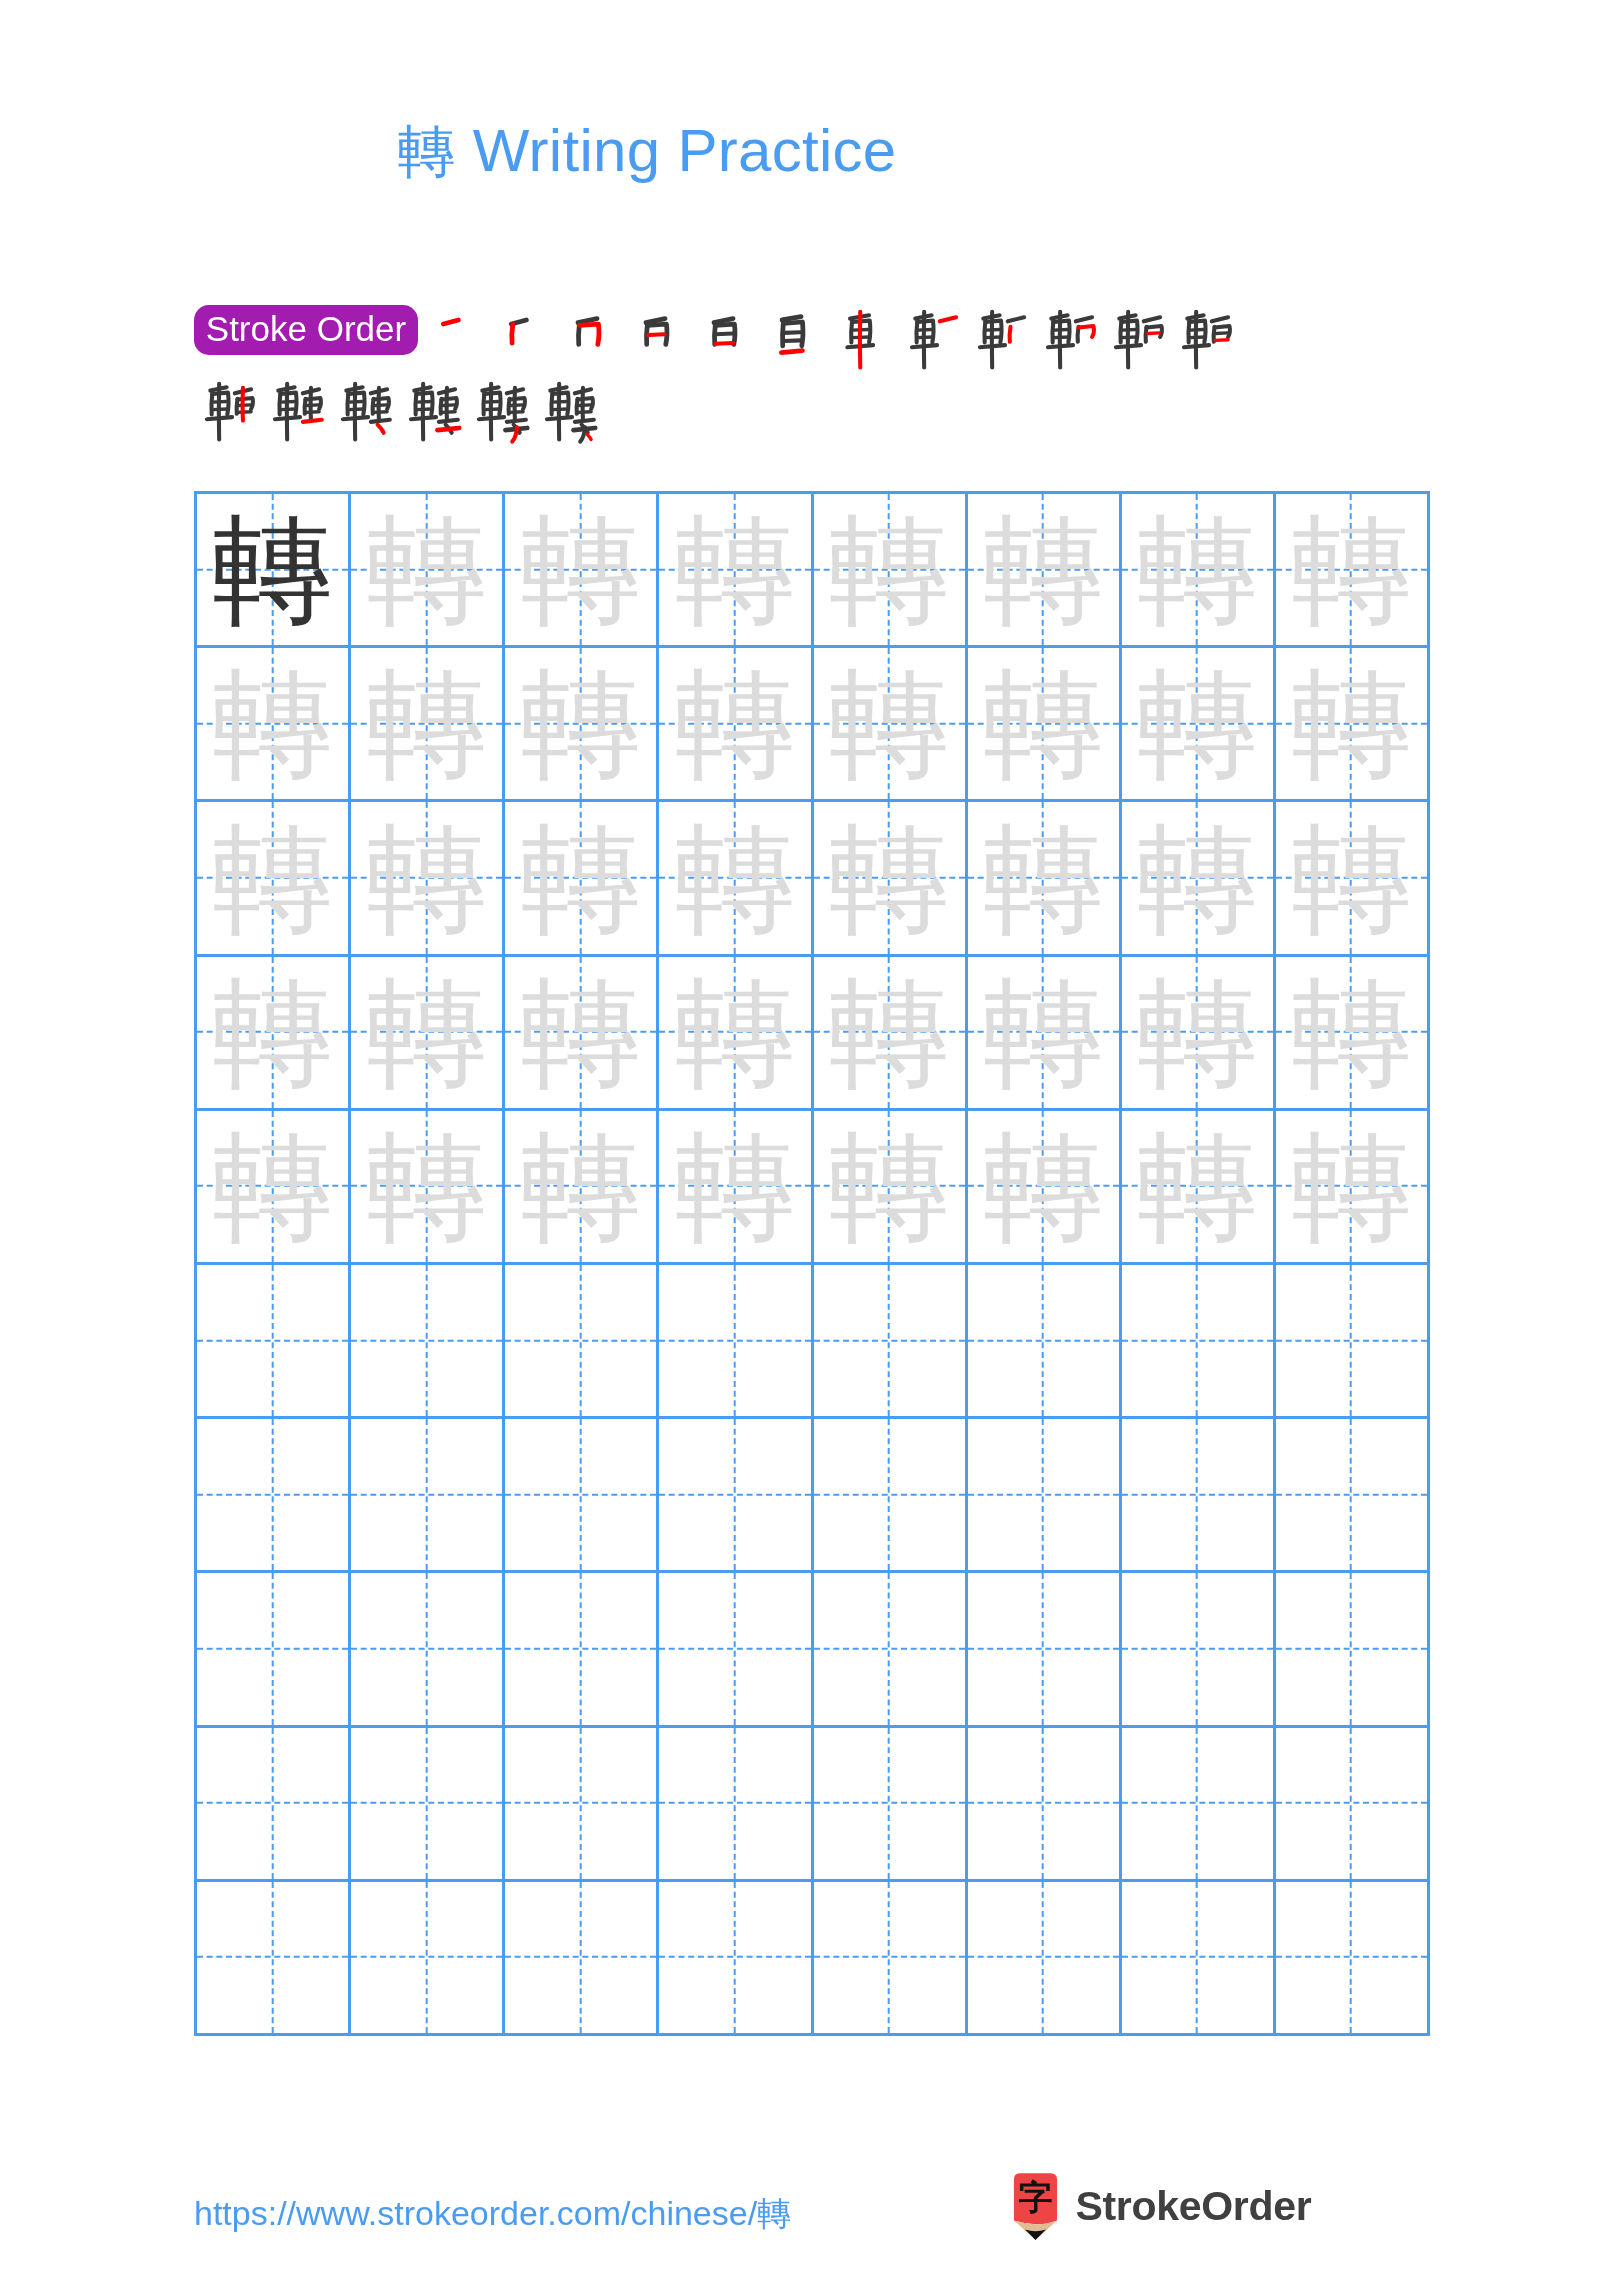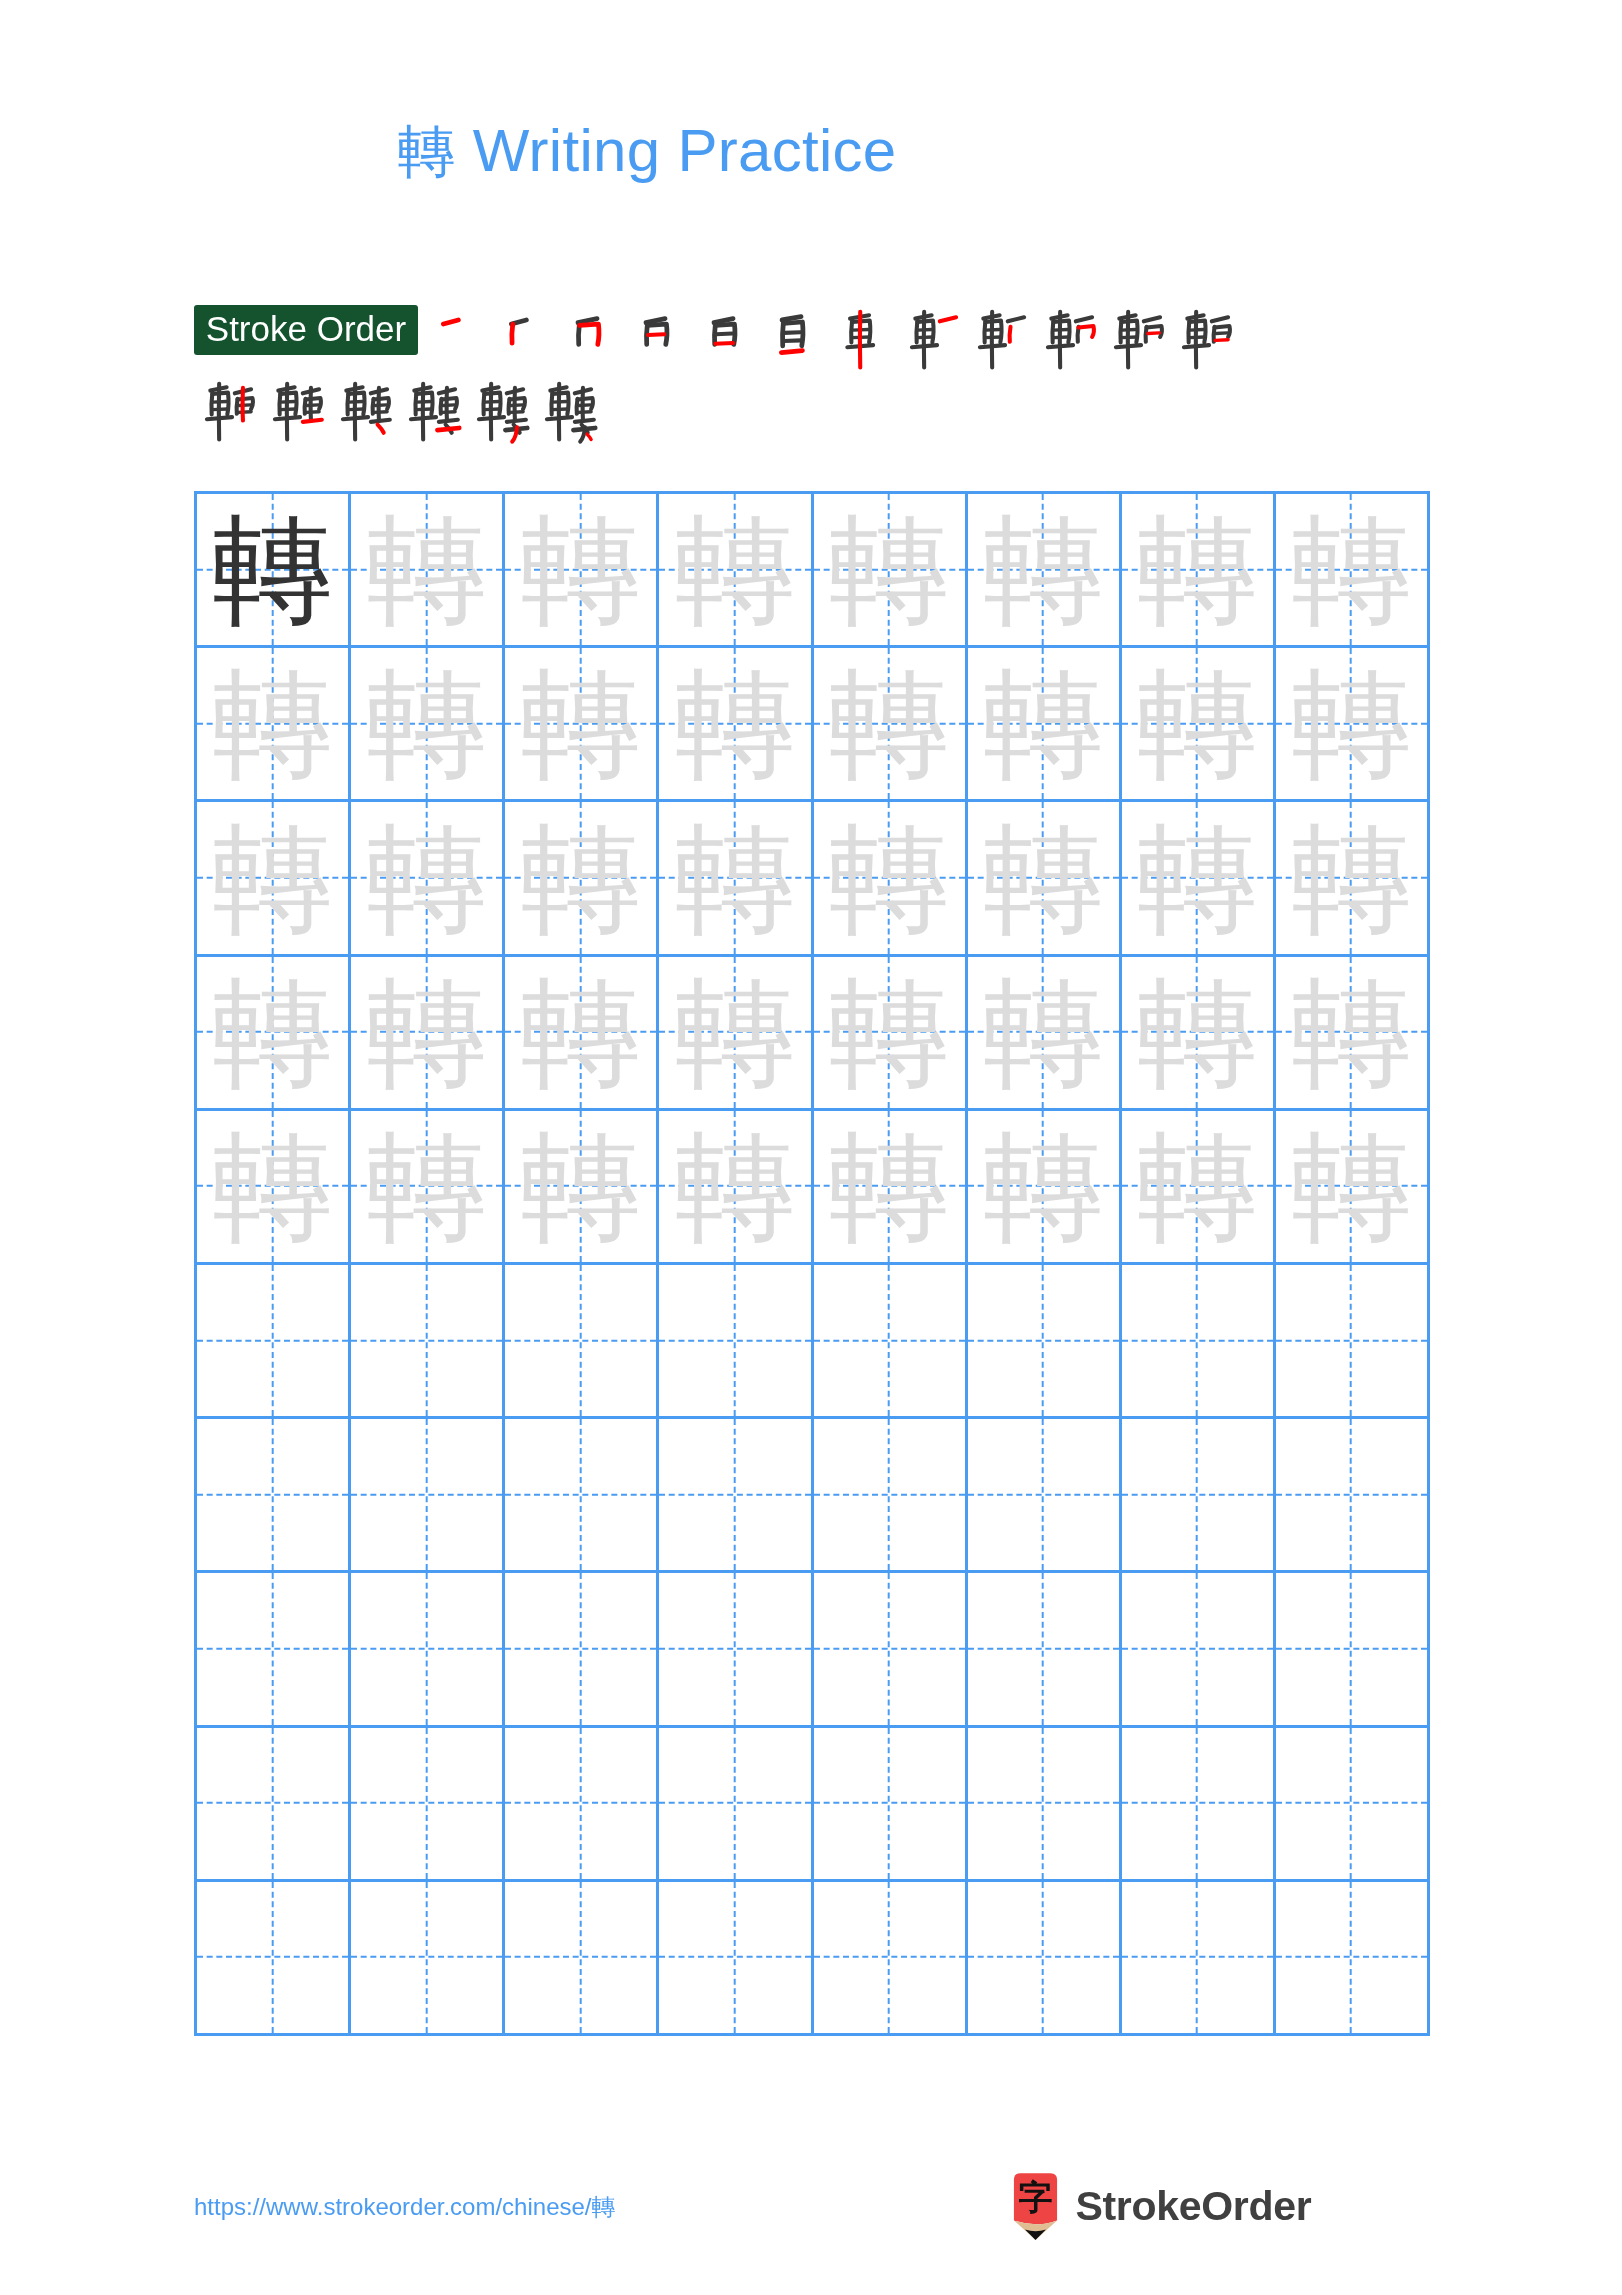--- a/index.html
+++ b/index.html
@@ -43,26 +43,26 @@
   #stroke-order-rows {
     line-height: 0;
   }
   .so-row {
     display: flex;
     align-items: flex-start;
     flex-wrap: nowrap;
   }
   .so-badge {
     display: inline-block;
-    background: #14532d;
+    background: #a21caf;
     color: #ffffff;
     font-size: 35px;
     font-weight: 400;
     padding: 5.9px 11.8px 9.2px 11.8px;
-    border-radius: 3px;
+    border-radius: 15px;
     line-height: 1;
     white-space: nowrap;
     vertical-align: top;
     margin-right: 5.2px;
     height: 35px;
     box-sizing: content-box;
   }
   .so-cell {
     width: 68px;
     height: 68px;
@@ -143,21 +143,21 @@
   }
   .cell-char.trace { color: #dcdcdc; }
   .cell-char.model { color: #333333; }
   .cell-char.blank { color: transparent; }
 
   
   #footer-url {
     position: absolute;
     left: 194px;
     top: 2191px;
-    font-size: 24px;
+    font-size: 34px;
     color: #4a9cf2;
     white-space: nowrap;
     text-decoration: none;
   }
   #footer-url .han { font-family: "DejaVu Sans", sans-serif; }
 
   #footer-logo {
     position: absolute;
     left: 1010px;
     top: 2172px;

